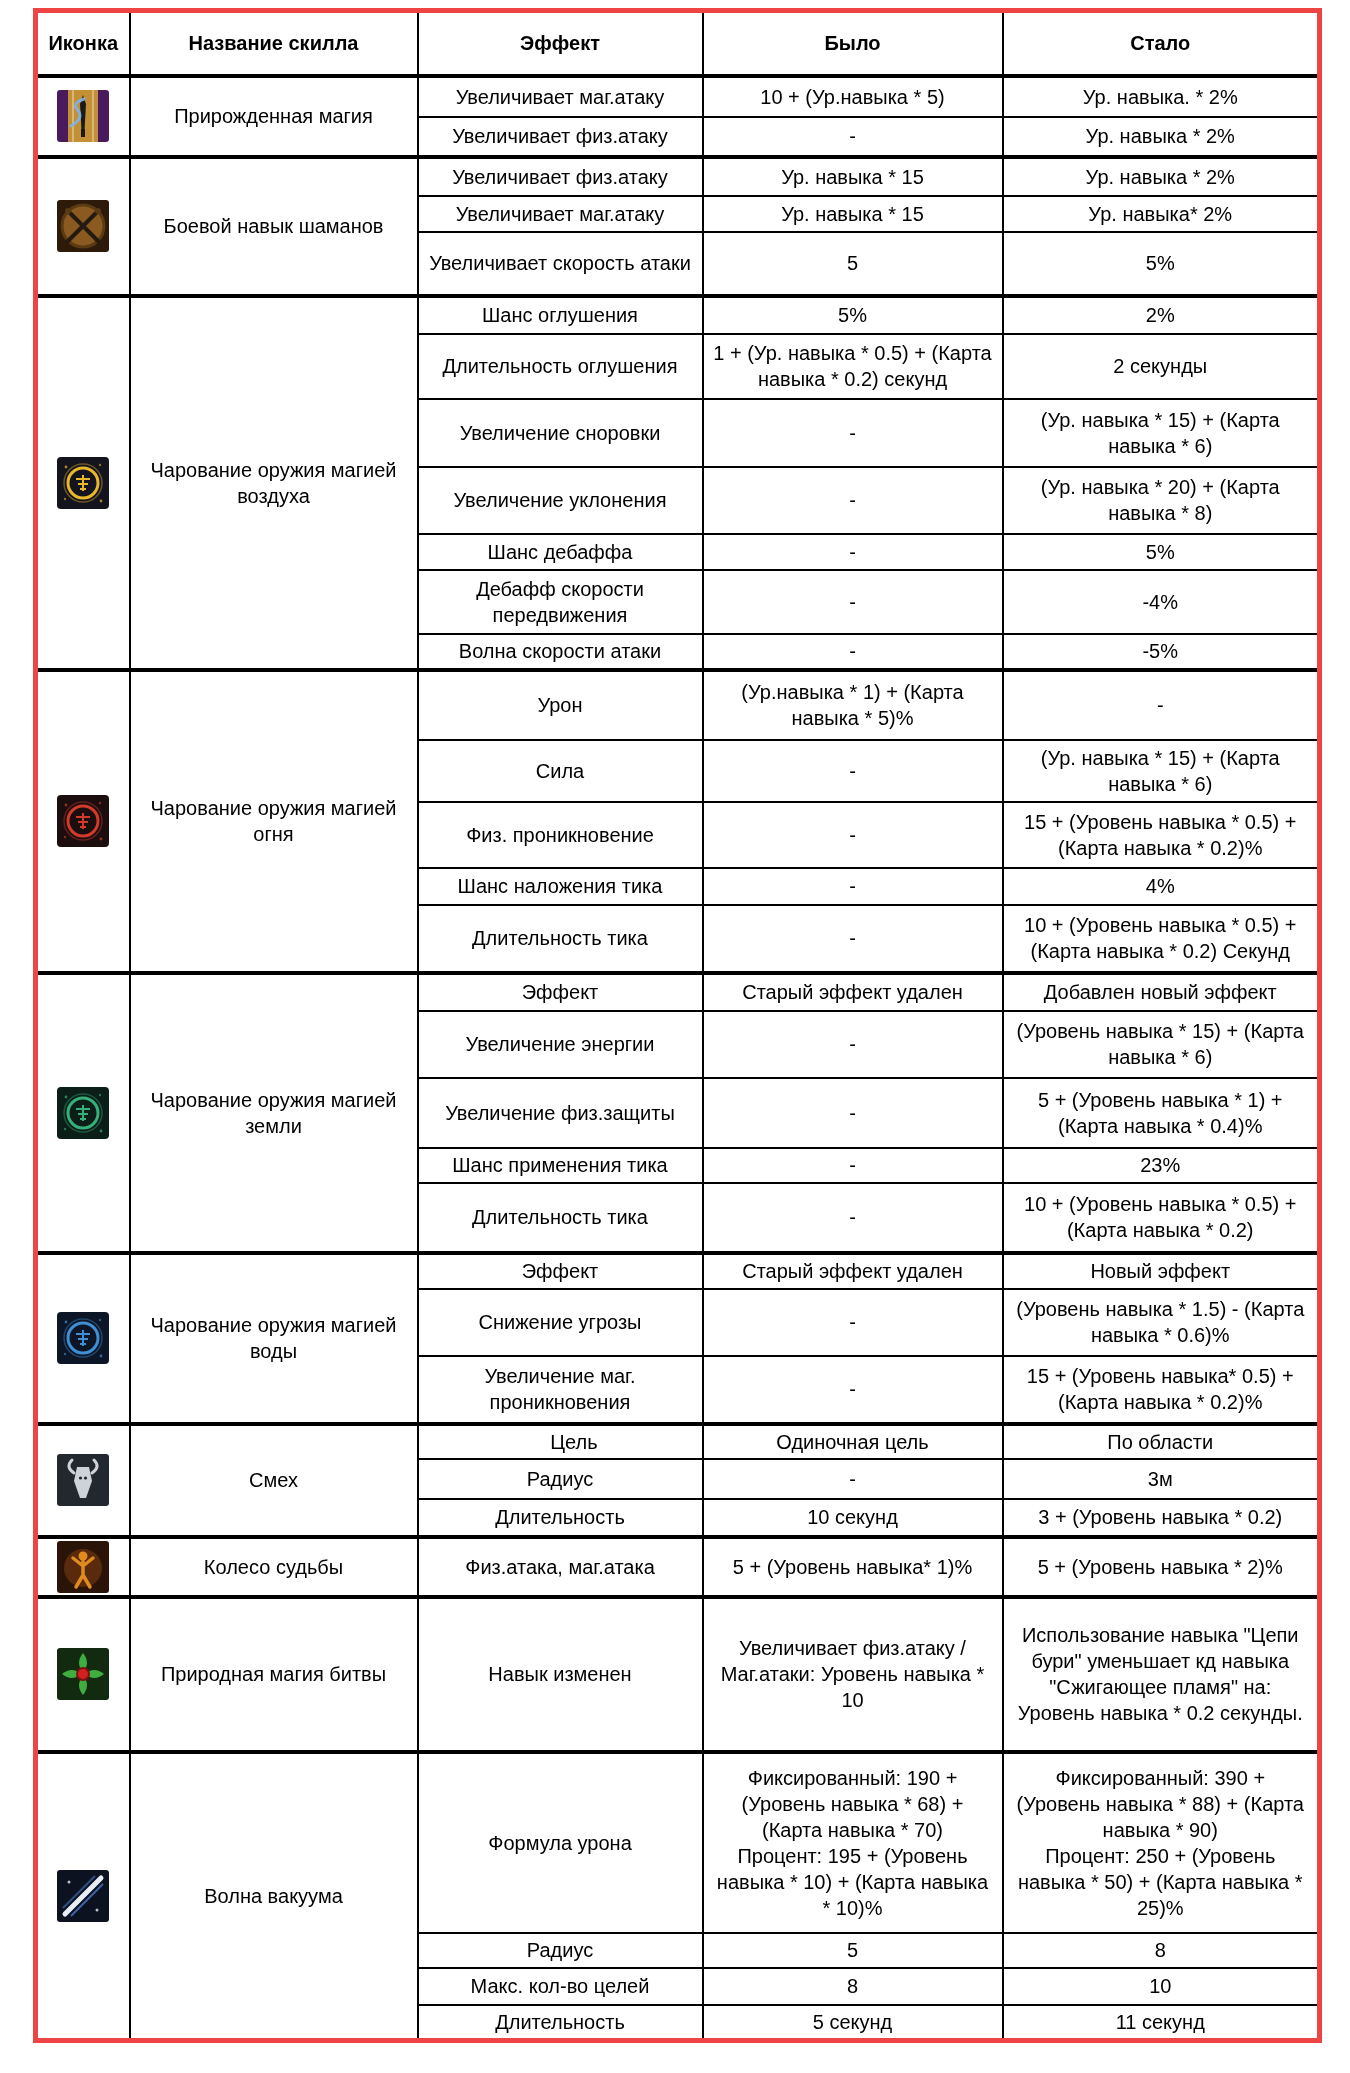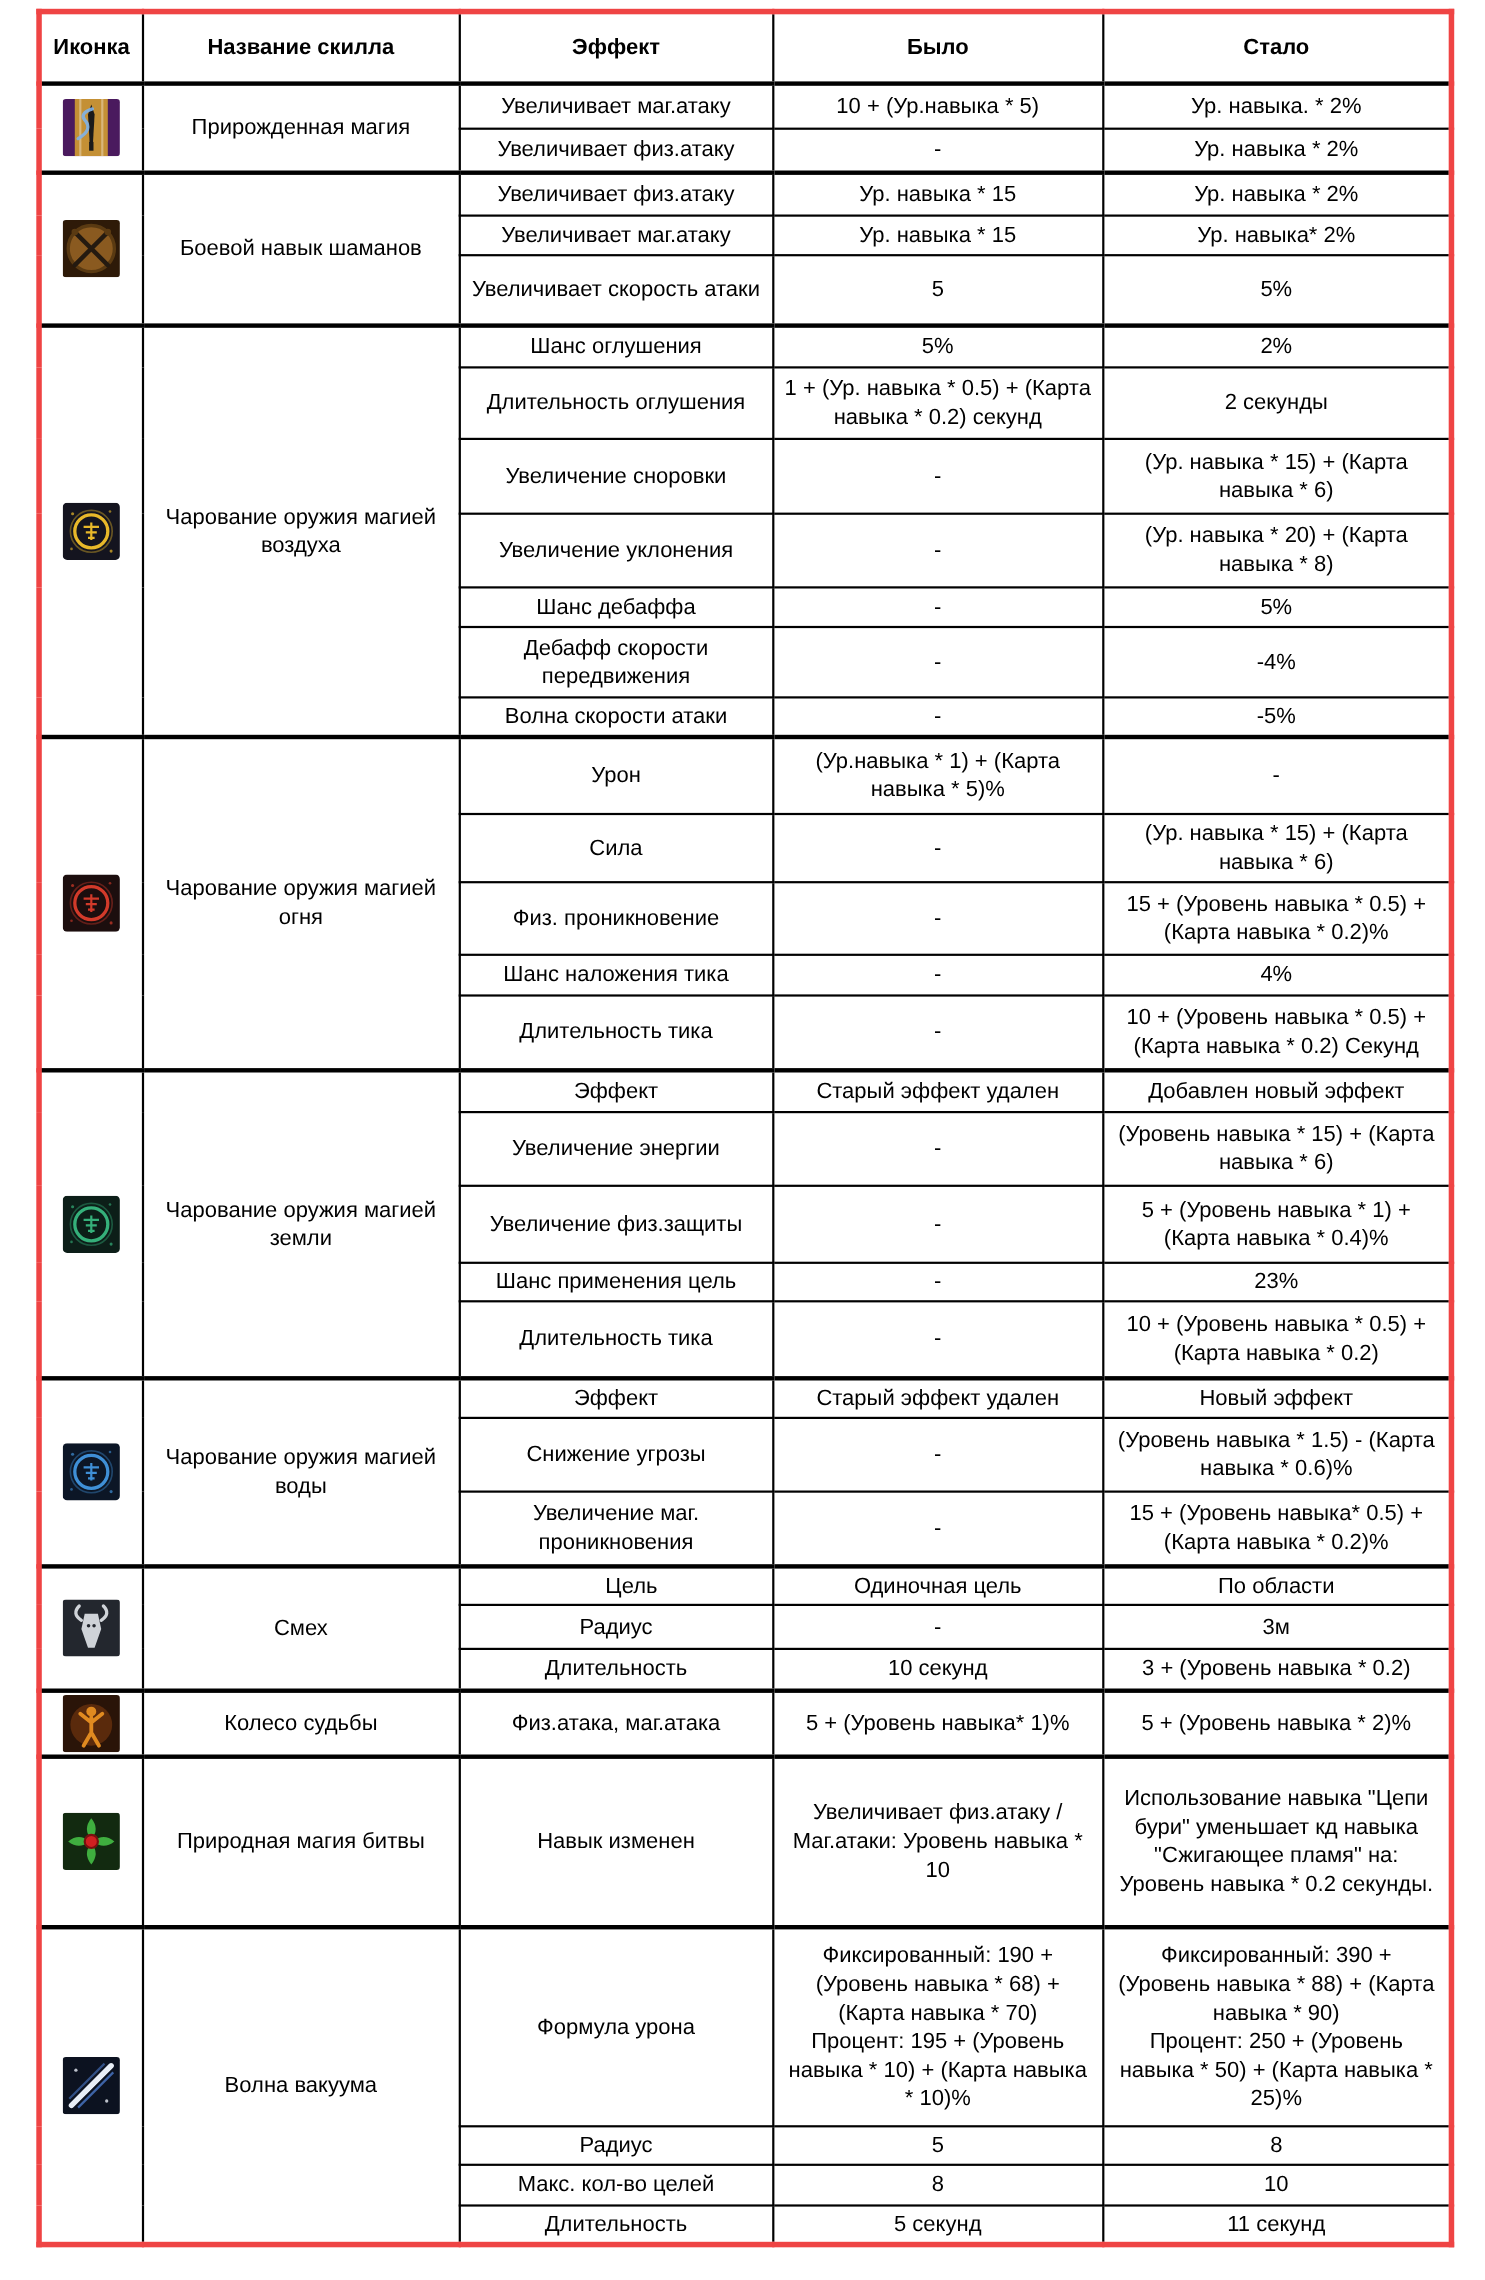--- a/index.html
+++ b/index.html
@@ -219,21 +219,21 @@
           <td style="height: 67px;">Увеличение энергии</td>
           <td>-</td>
           <td>(Уровень навыка * 15) + (Карта навыка * 6)</td>
         </tr>
         <tr>
           <td style="height: 70px;">Увеличение физ.защиты</td>
           <td>-</td>
           <td>5 + (Уровень навыка * 1) + (Карта навыка * 0.4)%</td>
         </tr>
         <tr>
-          <td style="height: 35px;">Шанс применения цель</td>
+          <td style="height: 35px;">Шанс применения тика</td>
           <td>-</td>
           <td>23%</td>
         </tr>
         <tr>
           <td style="height: 70px;">Длительность тика</td>
           <td>-</td>
           <td>10 + (Уровень навыка * 0.5) + (Карта навыка * 0.2)</td>
         </tr>
         <tr class="section-start">
           <td rowspan="3" class="icon-cell"><svg class="skill-icon" viewBox="0 0 52 52" xmlns="http://www.w3.org/2000/svg">

